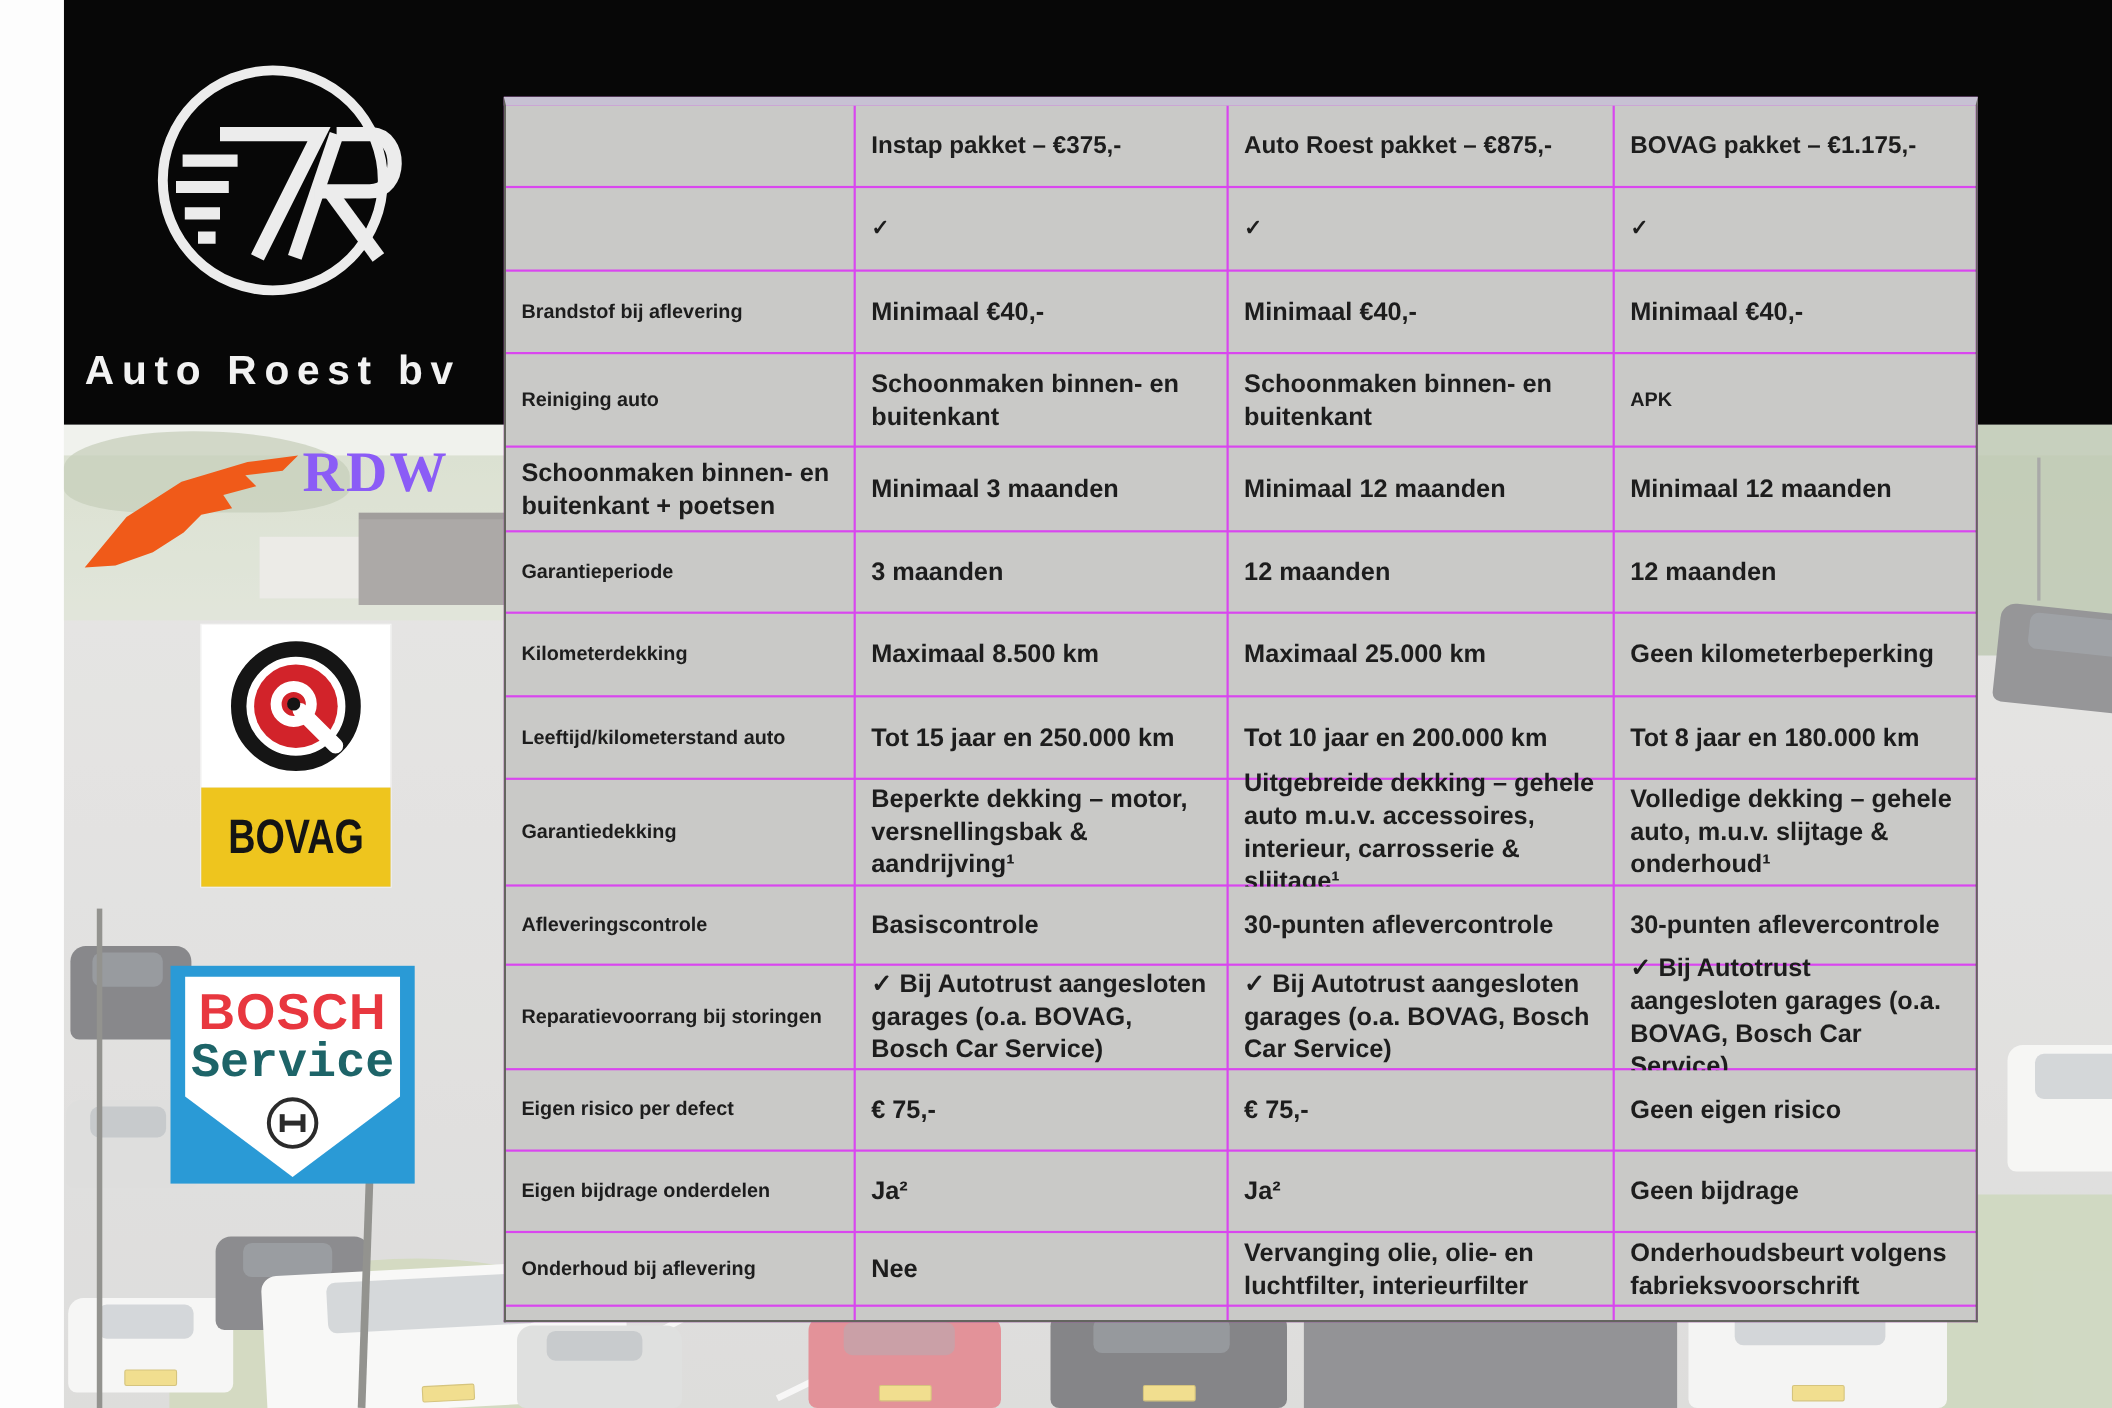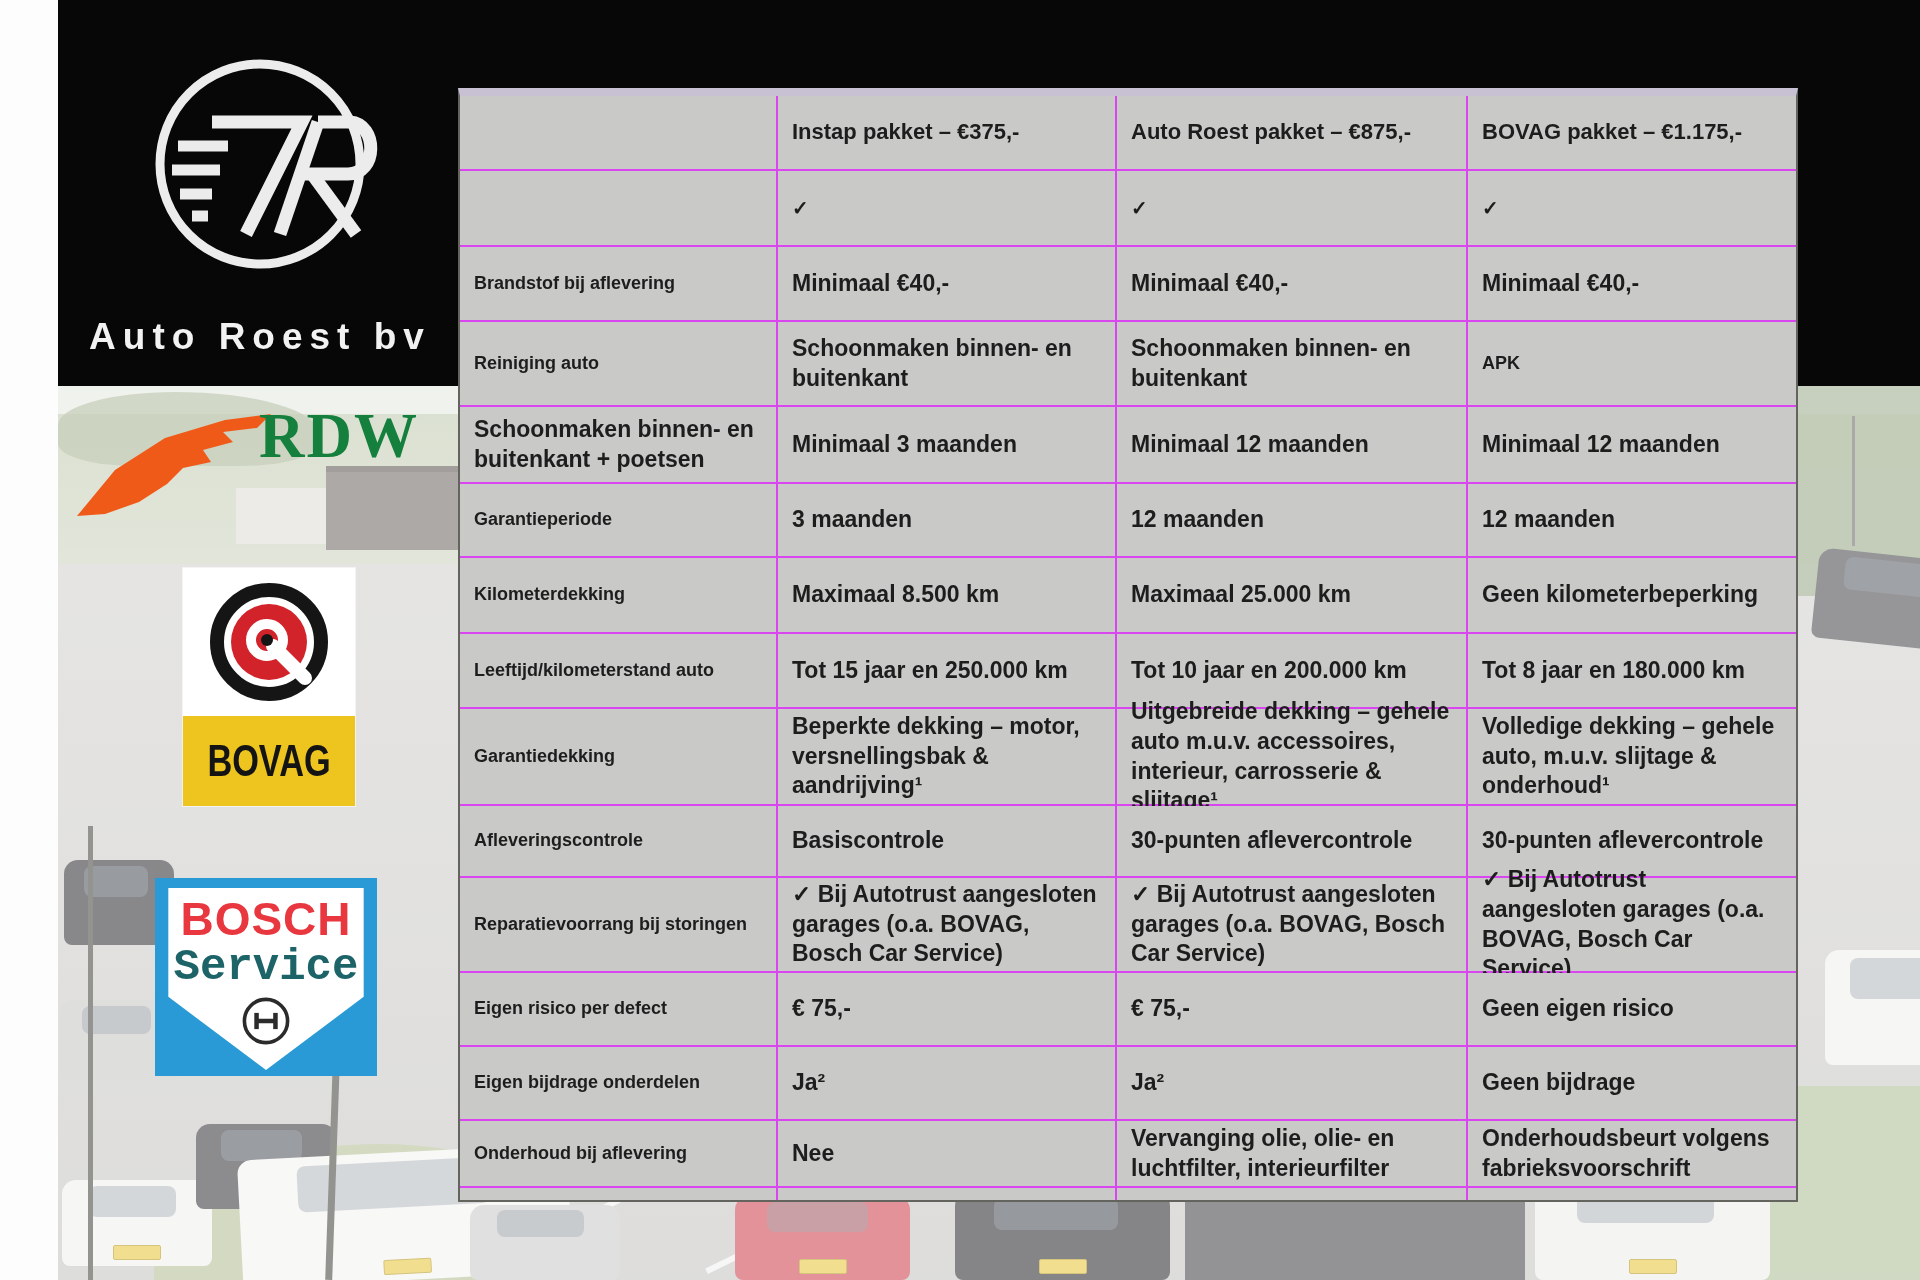--- a/index.html
+++ b/index.html
@@ -33,28 +33,28 @@
     background:rgba(110,122,134,.45);border-radius:8px;}
   .plate{position:absolute;bottom:6px;left:50%;transform:translateX(-50%);
     width:46px;height:13px;background:#e7c63e;border-radius:2px;border:1px solid #b79a22;}
   .struct{position:absolute;background:#46464a;
     clip-path:polygon(0 35%,15% 20%,50% 0,100% 22%,100% 100%,0 100%);}
   #photo .wash{position:absolute;inset:0;background:rgba(255,255,255,.42);z-index:2;}
   
   .white-strip{position:absolute;left:0;top:0;width:58px;height:1280px;background:#fdfdfd;z-index:4;}
   .black-band{position:absolute;left:58px;top:0;width:1862px;height:386px;background:#070707;z-index:1;}
   
-  .ar-logo{position:absolute;left:60px;top:0;width:388px;height:386px;z-index:3;padding-left:28px;}
+  .ar-logo{position:absolute;left:48px;top:0;width:388px;height:386px;z-index:3;padding-left:28px;}
   .ar-logo svg{position:absolute;left:0;top:16px;}
   .ar-wordmark{position:absolute;left:0;top:316px;width:400px;text-align:center;
     color:#f2f2f2;font-size:37px;font-weight:700;letter-spacing:7px;}
   
   .rdw{position:absolute;left:75px;top:408px;width:360px;height:120px;z-index:3;}
-  .rdw-text{position:absolute;left:184px;top:-8px;font-family:"Liberation Serif",serif;
-    font-weight:600;font-size:63px;color:#15803d;letter-spacing:2px;}
+  .rdw-text{position:absolute;left:200px;top:-8px;font-family:"Liberation Serif",serif;
+    font-weight:600;font-size:52px;color:#8b5cf6;letter-spacing:2px;}
   
   .bovag{position:absolute;left:183px;top:568px;width:172px;height:238px;z-index:3;
     display:flex;flex-direction:column;box-shadow:0 0 0 1px rgba(255,255,255,.6);}
   .bovag-top{background:#ffffff;height:148px;display:flex;align-items:center;justify-content:center;}
   .bovag-bottom{background:#eec51e;flex:1;display:flex;align-items:center;justify-content:center;}
   .bovag-bottom span{font-weight:700;font-size:44px;color:#141414;transform:scaleX(.78);letter-spacing:0px;}
   
   .bosch{position:absolute;left:155px;top:878px;width:222px;height:198px;background:#2a9ad6;z-index:3;}
   .bosch-shield{position:absolute;left:0;top:0;width:100%;height:100%;background:#ffffff;
     clip-path:polygon(6% 5%,94% 5%,94% 60%,50% 97%,6% 60%);

